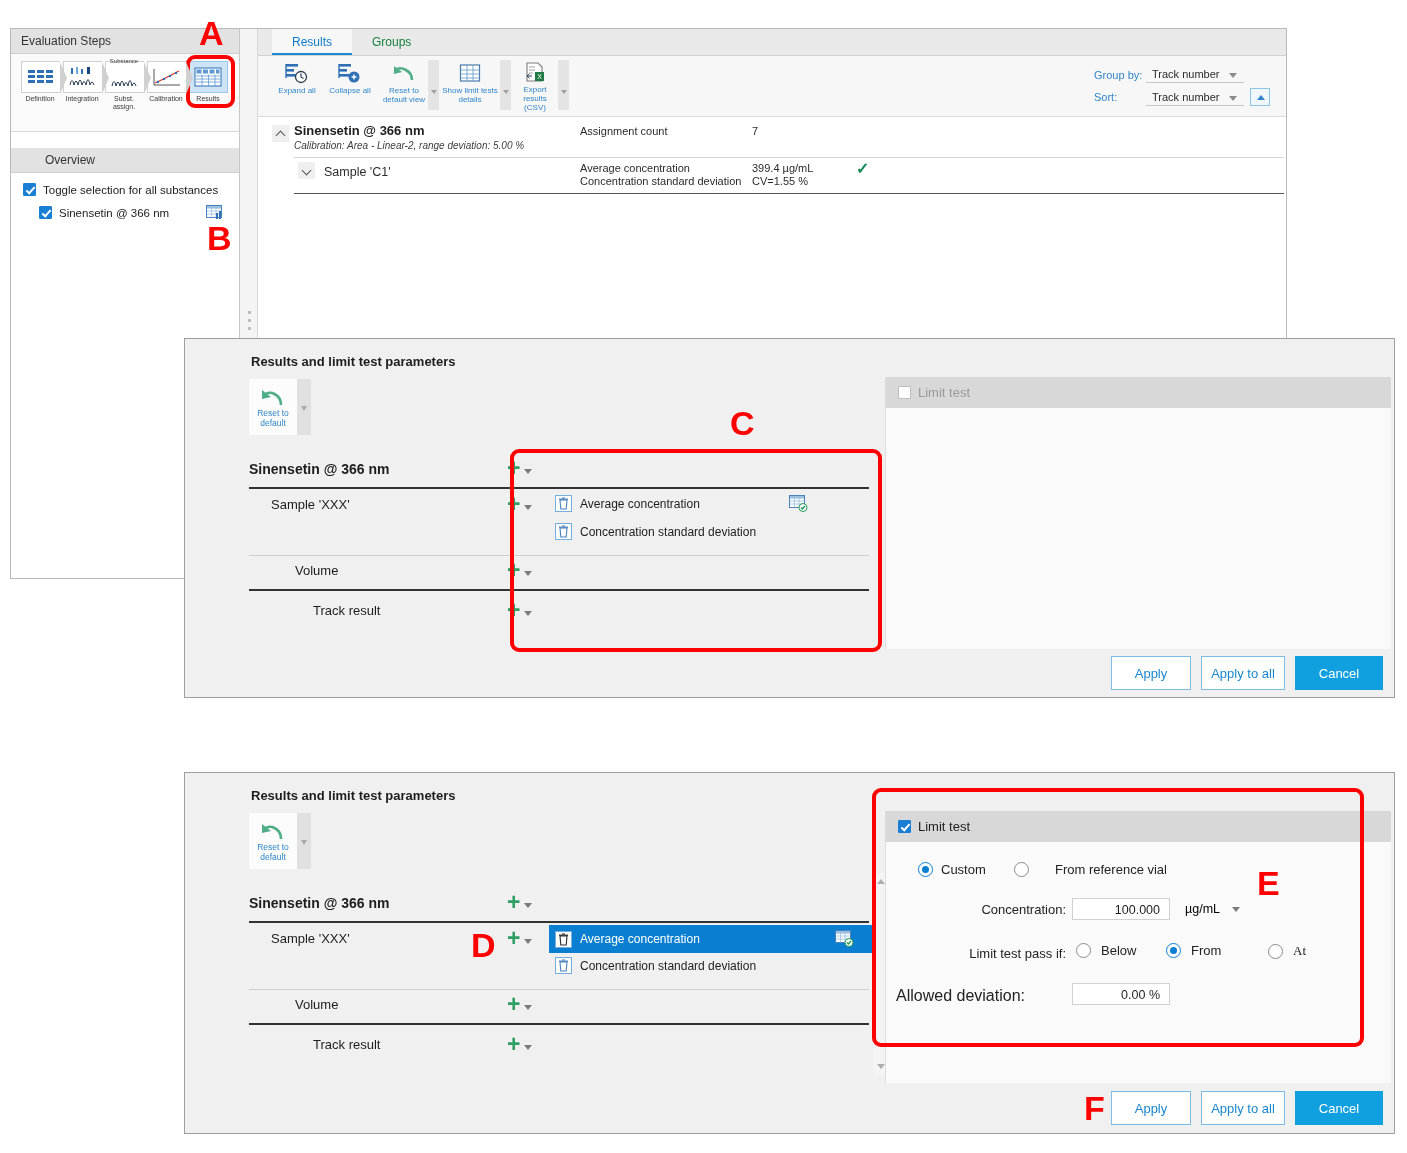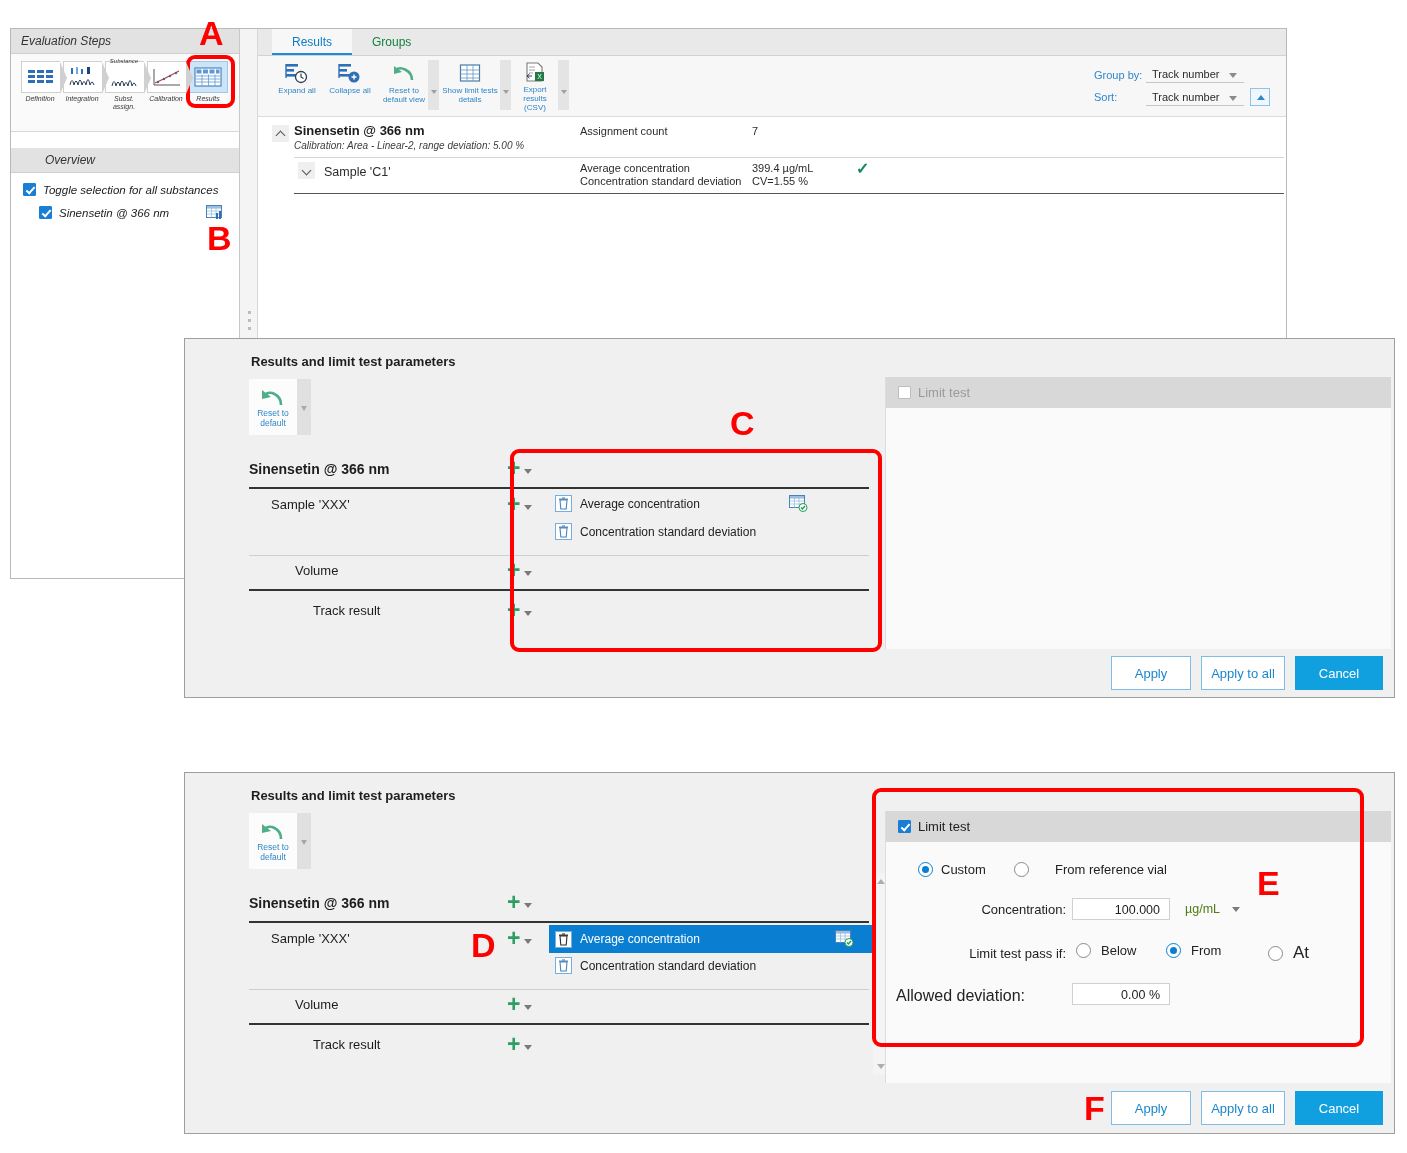--- a/index.html
+++ b/index.html
@@ -19,21 +19,20 @@
     border:1px solid #b9b9b9;
     box-sizing:border-box;
   }
 
   
   #left-panel{
     left:0;top:0;width:229px;height:549px;
     background:#ffffff;
     border-right:1px solid #c8c8c8;
     box-sizing:border-box;
-    font-style:italic;
   }
   .panel-header{
     height:25px;line-height:25px;
     background:#e2e2e2;
     border-bottom:1px solid #cfcfcf;
     padding-left:10px;
     font-size:12px;color:#333;
     box-sizing:border-box;
   }
   #eval-steps-body{
@@ -237,21 +236,21 @@
   .radio.on::after{
     content:"";position:absolute;left:3px;top:3px;width:7px;height:7px;
     border-radius:50%;background:#0a7fd1;
   }
   .field{
     background:#fff;border:1px solid #d0d0d0;height:22px;line-height:22px;
     text-align:right;padding-right:9px;font-size:12.5px;color:#1d1d1d;
     box-sizing:border-box;
   }
   .unit-combo{
-    height:22px;line-height:22px;font-size:12.5px;color:#4d7c0f;position:relative;
+    height:22px;line-height:22px;font-size:12.5px;color:#000000;position:relative;
     padding-left:7px;box-sizing:border-box;
   }
   .unit-combo .carr2{
     position:absolute;right:4px;top:9px;width:0;height:0;
     border-left:4px solid transparent;border-right:4px solid transparent;
     border-top:5px solid #7a7a7a;
   }
   .btn{
     height:34px;min-width:80px;border:1px solid #7ebde6;background:#ffffff;
     color:#1a86cd;font-size:13px;display:flex;align-items:center;justify-content:center;
@@ -729,21 +728,21 @@
       <div class="abs" style="left:190px;top:101px;display:flex;align-items:center;">
         <span class="radio"></span>
         <span style="margin-left:10px;font-size:13px;">Below</span>
       </div>
       <div class="abs" style="left:280px;top:101px;display:flex;align-items:center;">
         <span class="radio on"></span>
         <span style="margin-left:10px;font-size:13px;">From</span>
       </div>
       <div class="abs" style="left:382px;top:101px;display:flex;align-items:center;">
         <span class="radio"></span>
-        <span style="margin-left:10px;font-size:17px;">At</span>
+        <span style="margin-left:10px;font-size:13px;font-family:Liberation Serif, serif;">At</span>
       </div>
 
       <div class="abs" style="left:10px;top:145px;width:170px;text-align:left;font-size:16px;">Allowed deviation:</div>
       <div class="abs field" style="left:186px;top:141px;width:98px;">0.00 %</div>
     </div>
   </div>
 
   <div class="abs" style="left:926px;top:318px;display:flex;gap:10px;">
     <div class="btn" style="width:80px;">Apply</div>
     <div class="btn" style="width:84px;">Apply to all</div>

